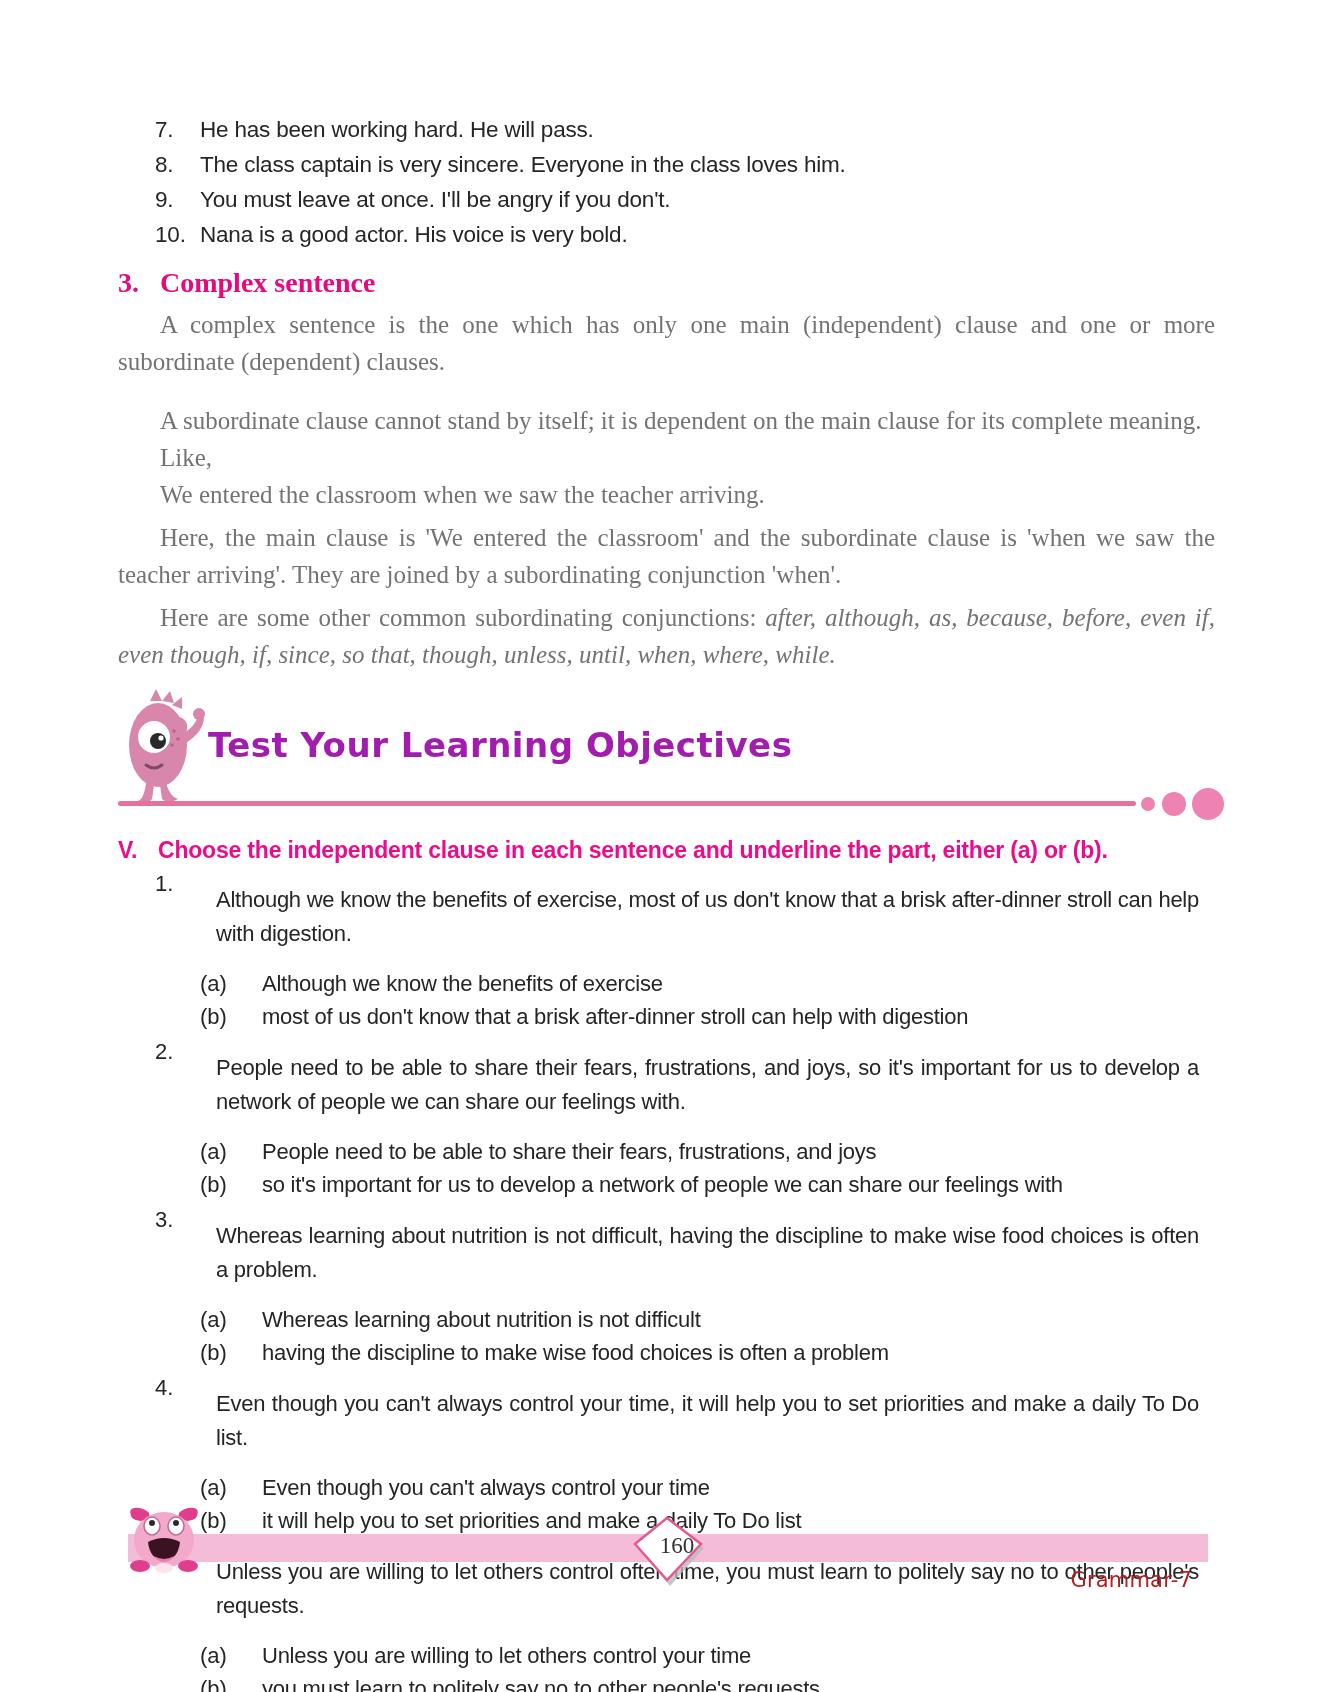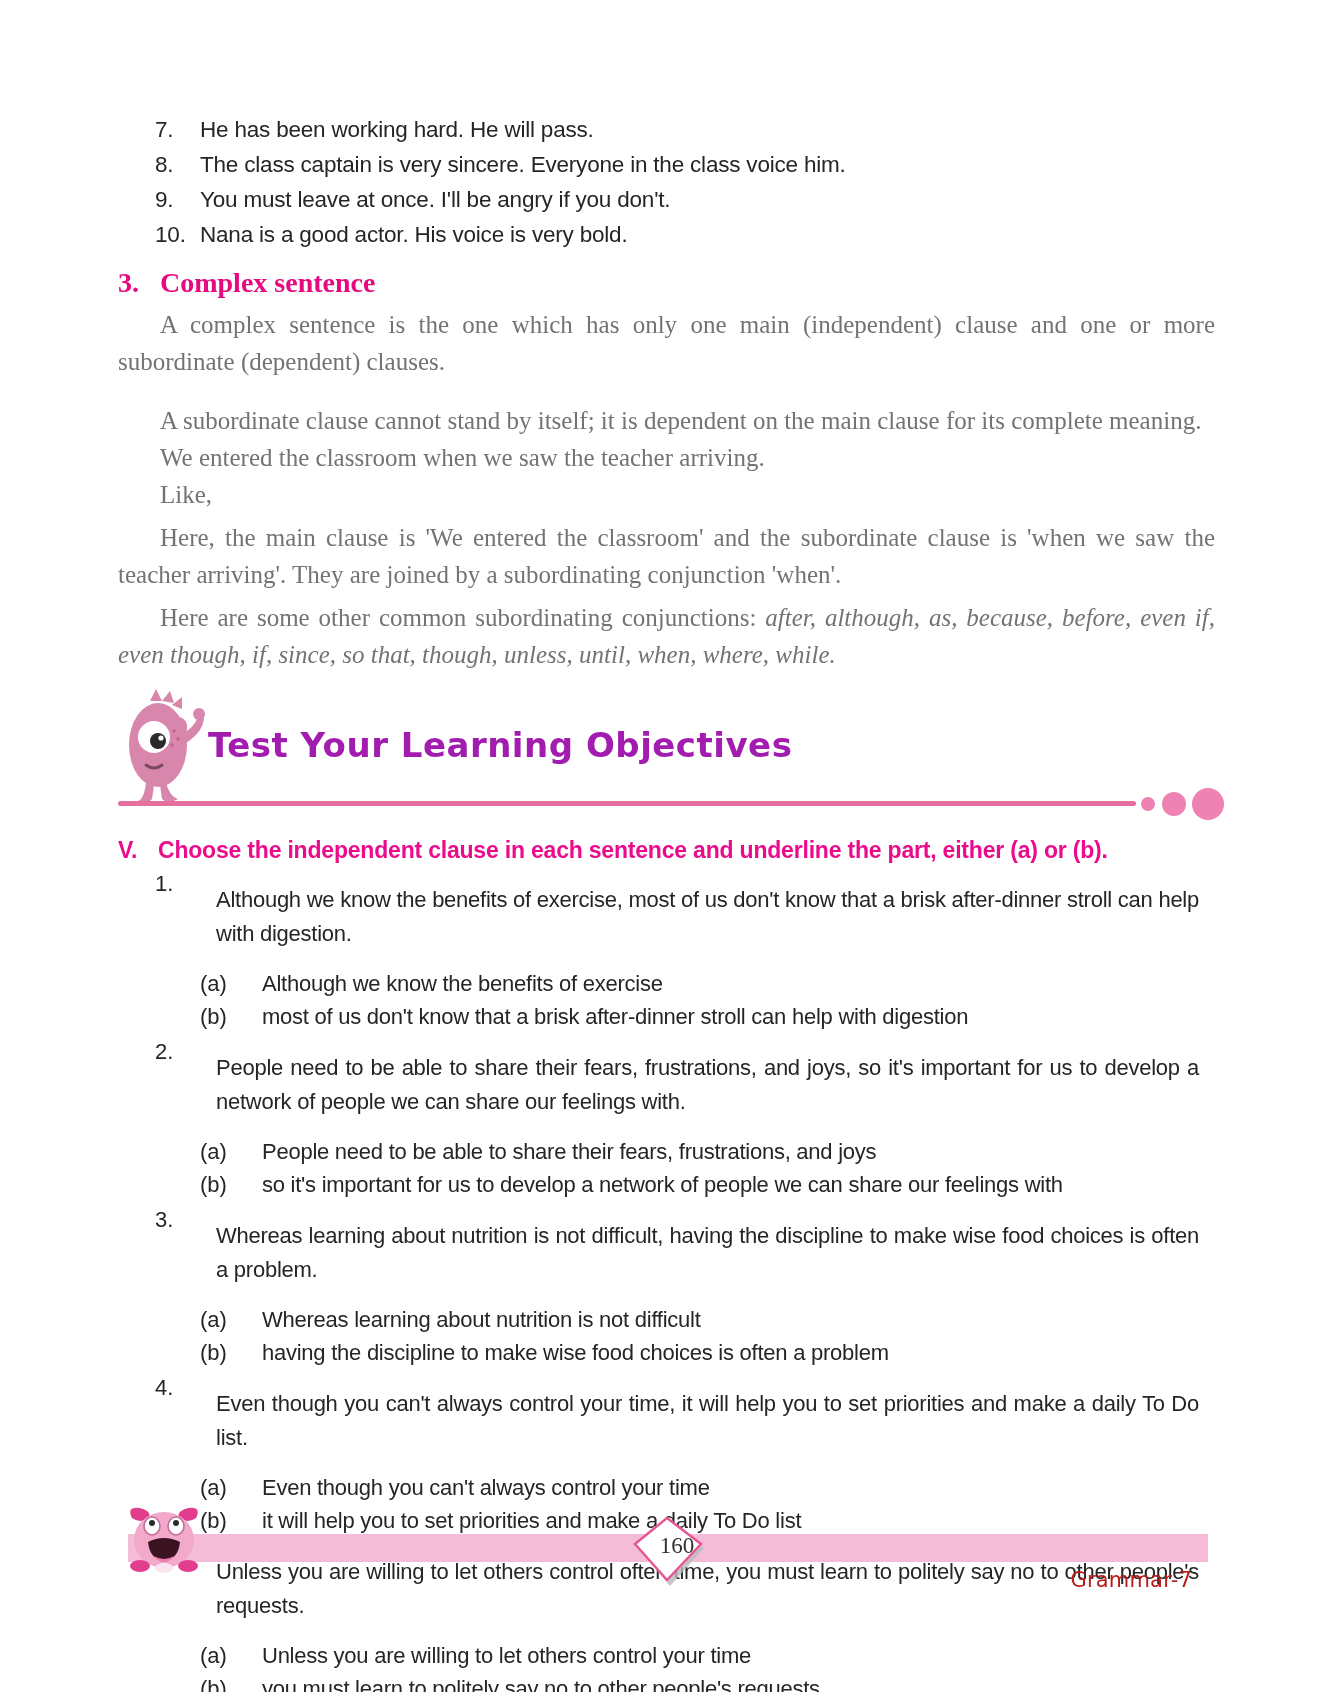--- a/index.html
+++ b/index.html
@@ -75,42 +75,42 @@
 <div class="page">
   <div class="content">
 
     <div class="toplist">
       <div class="trow">
         <span class="tnum">7.</span>
         <span class="ttext">He has been working hard. He will pass.</span>
       </div>
       <div class="trow">
         <span class="tnum">8.</span>
-        <span class="ttext">The class captain is very sincere. Everyone in the class voice him.</span>
+        <span class="ttext">The class captain is very sincere. Everyone in the class loves him.</span>
       </div>
       <div class="trow">
         <span class="tnum">9.</span>
         <span class="ttext">You must leave at once. I'll be angry if you don't.</span>
       </div>
       <div class="trow">
         <span class="tnum">10.</span>
         <span class="ttext">Nana is a good actor. His voice is very bold.</span>
       </div>
     </div>
 
     <div class="sec-head">
       <span class="snum">3.</span>
       <span>Complex sentence</span>
     </div>
 
     <div class="serifblock">
       <p class="para">A complex sentence is the one which has only one main (independent) clause and one or more subordinate (dependent) clauses.</p>
       <p class="para gap">A subordinate clause cannot stand by itself; it is dependent on the main clause for its complete meaning.</p>
+      <p class="pline">Like,</p>
       <p class="pline">We entered the classroom when we saw the teacher arriving.</p>
-      <p class="pline">Like,</p>
       <p class="para">Here, the main clause is 'We entered the classroom' and the subordinate clause is 'when we saw the teacher arriving'. They are joined by a subordinating conjunction 'when'.</p>
       <p class="para"><span>Here are some other common subordinating conjunctions: </span><span class="conj">after, although, as, because, before, even if, even though, if, since, so that, though, unless, until, when, where, while.</span></p>
     </div>
 
     <div class="banner">
       <svg class="banner-mascot" width="86" height="122" viewBox="0 0 86 122">
 
         <path d="M30 14 L36 2 L42 14 Z" fill="#d886ab"></path>
         <path d="M42 14 L50 4 L54 16 Z" fill="#d886ab"></path>
         <path d="M52 18 L62 10 L62 22 Z" fill="#d886ab"></path>

